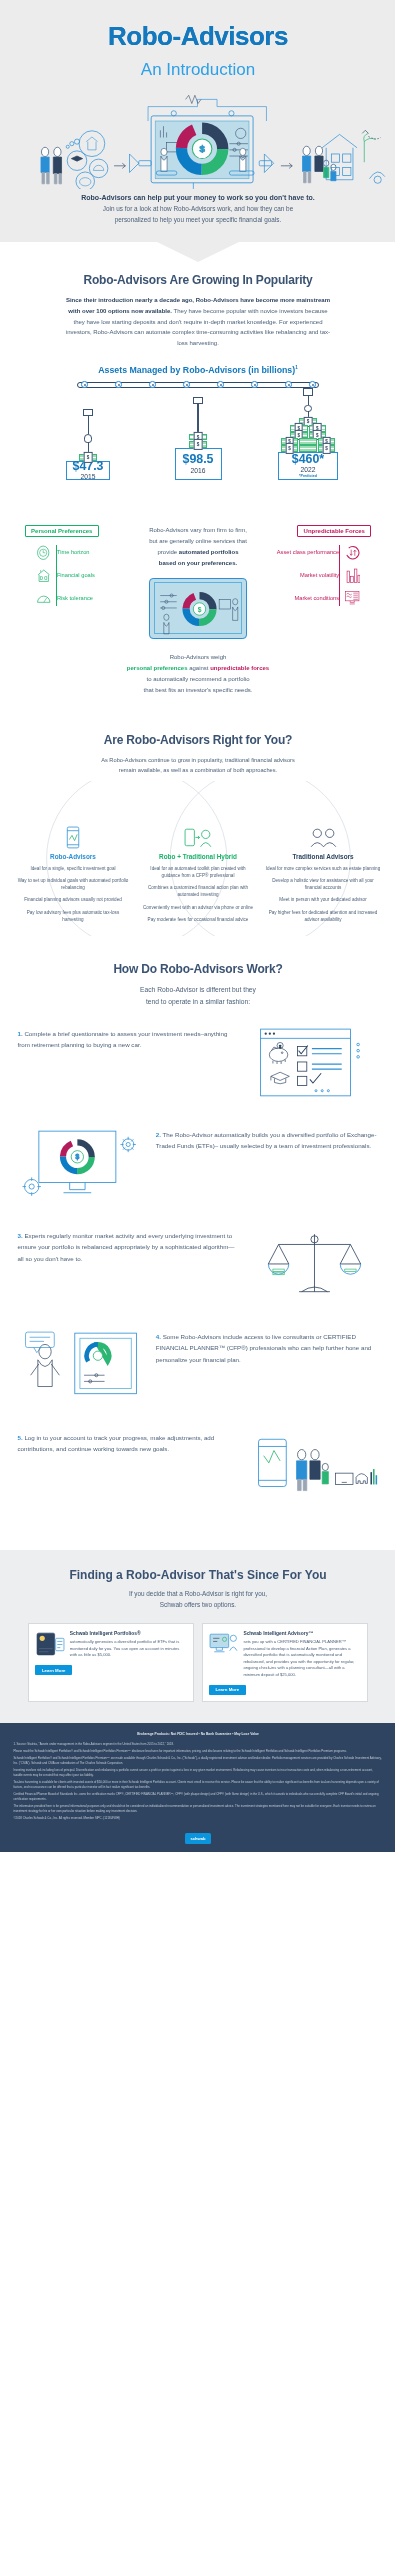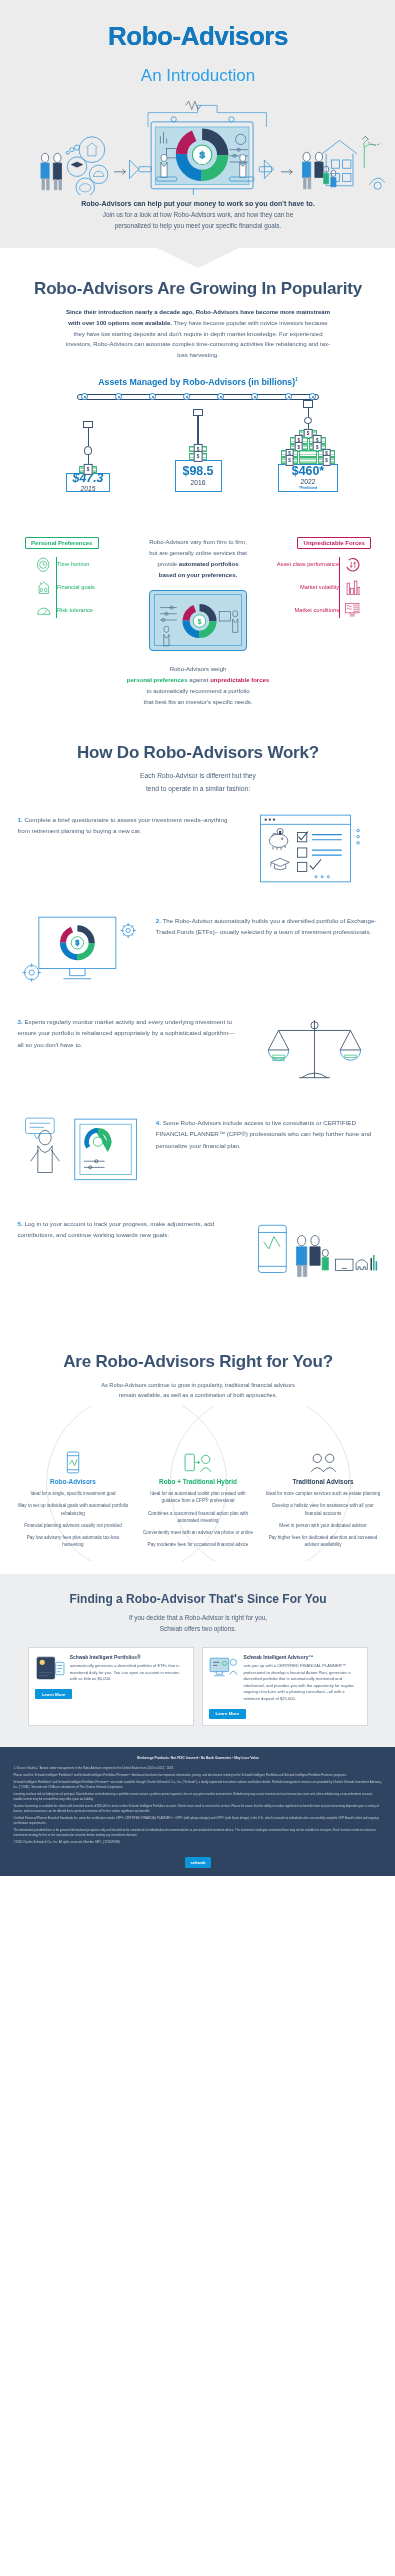--- a/index.html
+++ b/index.html
@@ -26,21 +26,21 @@
     color:#1378bd;
     letter-spacing:-0.5px;
     line-height:1.0;
     margin-top:8.2px;
     -webkit-text-stroke:0px;
     text-shadow:0 0 0 #1378bd;
   }
   .hero-sub{
     font-size:17px;
     color:#2ca0e8;
-    margin-top:18px;
+    margin-top:12px;
     line-height:1.1;
   }
   .hero-art{
     margin:7.2px auto 0;
     width:381px;
     height:103px;
     position:relative;
   }
   .hero-lede{
     font-size:7px;
@@ -63,21 +63,21 @@
     margin:0 auto;
     position:absolute;
     left:50%;
     transform:translateX(-50%);
     bottom:-20.6px;
   }
 
   
   .section{padding:24px 0 5.2px;text-align:center;position:relative;}
   h2.sec-title{
-    font-size:17px;font-weight:bold;color:#3b5372;letter-spacing:-0.2px;
+    font-size:12px;font-weight:bold;color:#3b5372;letter-spacing:-0.2px;
   }
   .sec-intro{
     font-size:6px;line-height:1.8;color:#4a5f78;
     max-width:268px;margin:8.2px auto 0;
   }
   .sec-intro b{color:#2e4460;}
   .sec-intro-lg{
     font-size:6.7px;line-height:1.9;color:#4a5f78;
     max-width:237px;margin:7.2px auto 0;
   }
@@ -391,21 +391,21 @@
       <div class="crane">
         <div class="clamp" style="height:7.2px;width:10.3px;"></div>
         <div class="cable" style="height:18.5px;"></div>
         <div class="hook" style="border-radius:50% 50% 40% 40%;"></div>
         <div class="cable" style="height:12.4px;"></div>
         <div class="money-stack" style="margin-bottom:0;">
           <div class="bills">
               <div class="bill tag"></div>
             </div>
         </div>
-        <div class="platform" style="width:44px;height:19px;font-style:italic;">
+        <div class="platform" style="width:44px;height:19px;">
           <div class="plat-val">$47.3</div>
           <div class="plat-year">2015</div>
         </div>
       </div>
 
       <div class="crane">
         <div class="clamp" style="height:7.2px;width:10.3px;"></div>
         <div class="cable" style="height:30px;width:1.5px;"></div>
         <div class="money-stack">
           <div class="bills" style="margin-bottom:0.5px;">
@@ -582,20 +582,96 @@
         </div>
       </div>
     </div>
 
     <p class="whatis-foot">
       <span>Robo-Advisors weigh</span><br>
       <span class="g">personal preferences</span><span> against </span><span class="m">unpredictable forces</span><br>
       <span>to automatically recommend a portfolio</span><br>
       <span>that best fits an investor's specific needs.</span>
     </p>
+  </section>
+
+  <section class="section" style="padding-top:31px;">
+    <h2 class="sec-title">Are Robo-Advisors Right for You?</h2>
+    <p class="sec-intro" style="font-size:5.7px;">
+      <span>As Robo-Advisors continue to grow in popularity, traditional financial advisors</span><br>
+      <span>remain available, as well as a combination of both approaches.</span>
+    </p>
+
+    <div class="venn">
+      <svg width="381" height="155" viewBox="0 0 740 300">
+        <circle cx="250" cy="150" r="175" fill="none" stroke="#cfd6de" stroke-width="1.2"></circle>
+        <circle cx="490" cy="150" r="175" fill="none" stroke="#cfd6de" stroke-width="1.2"></circle>
+      </svg>
+    </div>
+
+    <div class="cols3">
+
+      <div>
+        <div class="col-art">
+          <svg width="23" height="25" viewBox="0 0 44 48">
+              <g fill="none" stroke="#2b8fd6" stroke-width="1.5">
+                <rect x="12" y="2" width="22" height="40" rx="3"></rect>
+                <path d="M12 9 h22 M12 36 h22"></path>
+                <path d="M16 26 l5 -8 l5 10 l5 -12" stroke="#2bb673"></path>
+              </g>
+            </svg>
+        </div>
+        <div class="col-h blue">Robo-Advisors</div>
+        <div class="bullets">
+          <p>Ideal for a single, specific investment goal</p>
+          <p>Way to set up individual goals with automated portfolio rebalancing</p>
+          <p>Financial planning advisors usually not provided</p>
+          <p>Pay low advisory fees plus automatic tax-loss harvesting</p>
+        </div>
+      </div>
+
+      <div>
+        <div class="col-art">
+          <svg width="31" height="25" viewBox="0 0 60 48">
+              <g fill="none" stroke="#17b169" stroke-width="1.5">
+                <rect x="4" y="6" width="18" height="32" rx="3"></rect>
+                <circle cx="44" cy="16" r="8"></circle>
+                <path d="M34 40 q10 -16 20 0"></path>
+                <path d="M24 22 h8 m-3 -3 l3 3 l-3 3"></path>
+              </g>
+            </svg>
+        </div>
+        <div class="col-h teal">Robo + Traditional Hybrid</div>
+        <div class="bullets">
+          <p>Ideal for an automated toolkit plan created with guidance from a CFP® professional</p>
+          <p>Combines a customized financial action plan with automated investing</p>
+          <p>Conveniently meet with an advisor via phone or online</p>
+          <p>Pay moderate fees for occasional financial advice</p>
+        </div>
+      </div>
+
+      <div>
+        <div class="col-art">
+          <svg width="29" height="25" viewBox="0 0 56 48">
+              <g fill="none" stroke="#2e4460" stroke-width="1.5">
+                <circle cx="16" cy="14" r="8"></circle>
+                <circle cx="40" cy="14" r="8"></circle>
+                <path d="M4 40 q12 -16 24 0 M28 40 q12 -16 24 0"></path>
+              </g>
+            </svg>
+        </div>
+        <div class="col-h navy">Traditional Advisors</div>
+        <div class="bullets">
+          <p>Ideal for more complex services such as estate planning</p>
+          <p>Develop a holistic view for assistance with all your financial accounts</p>
+          <p>Meet in person with your dedicated advisor</p>
+          <p>Pay higher fees for dedicated attention and increased advisor availability</p>
+        </div>
+      </div>
+    </div>
   </section>
 
   <section class="section" style="padding-top:29px;">
     <h2 class="sec-title">How Do Robo-Advisors Work?</h2>
     <p class="sec-intro-lg">
       <span>Each Robo-Advisor is different but they</span><br>
       <span>tend to operate in a similar fashion:</span>
     </p>
 
     <div class="steps">
@@ -784,96 +860,20 @@
                 <rect x="239" y="78" width="3" height="30" fill="#2bb673" stroke="none"></rect>
                 <rect x="244" y="90" width="3" height="18" fill="#2b8fd6" stroke="none"></rect>
               </g>
             </g>
           </svg>
         </div>
       </div>
     </div>
   </section>
 
-  <section class="section" style="padding-top:31px;">
-    <h2 class="sec-title">Are Robo-Advisors Right for You?</h2>
-    <p class="sec-intro" style="font-size:5.7px;">
-      <span>As Robo-Advisors continue to grow in popularity, traditional financial advisors</span><br>
-      <span>remain available, as well as a combination of both approaches.</span>
-    </p>
-
-    <div class="venn">
-      <svg width="381" height="155" viewBox="0 0 740 300">
-        <circle cx="250" cy="150" r="175" fill="none" stroke="#cfd6de" stroke-width="1.2"></circle>
-        <circle cx="490" cy="150" r="175" fill="none" stroke="#cfd6de" stroke-width="1.2"></circle>
-      </svg>
-    </div>
-
-    <div class="cols3">
-
-      <div>
-        <div class="col-art">
-          <svg width="23" height="25" viewBox="0 0 44 48">
-              <g fill="none" stroke="#2b8fd6" stroke-width="1.5">
-                <rect x="12" y="2" width="22" height="40" rx="3"></rect>
-                <path d="M12 9 h22 M12 36 h22"></path>
-                <path d="M16 26 l5 -8 l5 10 l5 -12" stroke="#2bb673"></path>
-              </g>
-            </svg>
-        </div>
-        <div class="col-h blue">Robo-Advisors</div>
-        <div class="bullets">
-          <p>Ideal for a single, specific investment goal</p>
-          <p>Way to set up individual goals with automated portfolio rebalancing</p>
-          <p>Financial planning advisors usually not provided</p>
-          <p>Pay low advisory fees plus automatic tax-loss harvesting</p>
-        </div>
-      </div>
-
-      <div>
-        <div class="col-art">
-          <svg width="31" height="25" viewBox="0 0 60 48">
-              <g fill="none" stroke="#17b169" stroke-width="1.5">
-                <rect x="4" y="6" width="18" height="32" rx="3"></rect>
-                <circle cx="44" cy="16" r="8"></circle>
-                <path d="M34 40 q10 -16 20 0"></path>
-                <path d="M24 22 h8 m-3 -3 l3 3 l-3 3"></path>
-              </g>
-            </svg>
-        </div>
-        <div class="col-h teal">Robo + Traditional Hybrid</div>
-        <div class="bullets">
-          <p>Ideal for an automated toolkit plan created with guidance from a CFP® professional</p>
-          <p>Combines a customized financial action plan with automated investing</p>
-          <p>Conveniently meet with an advisor via phone or online</p>
-          <p>Pay moderate fees for occasional financial advice</p>
-        </div>
-      </div>
-
-      <div>
-        <div class="col-art">
-          <svg width="29" height="25" viewBox="0 0 56 48">
-              <g fill="none" stroke="#2e4460" stroke-width="1.5">
-                <circle cx="16" cy="14" r="8"></circle>
-                <circle cx="40" cy="14" r="8"></circle>
-                <path d="M4 40 q12 -16 24 0 M28 40 q12 -16 24 0"></path>
-              </g>
-            </svg>
-        </div>
-        <div class="col-h navy">Traditional Advisors</div>
-        <div class="bullets">
-          <p>Ideal for more complex services such as estate planning</p>
-          <p>Develop a holistic view for assistance with all your financial accounts</p>
-          <p>Meet in person with your dedicated advisor</p>
-          <p>Pay higher fees for dedicated attention and increased advisor availability</p>
-        </div>
-      </div>
-    </div>
-  </section>
-
   <section class="finding">
     <h2>Finding a Robo-Advisor That's Since For You</h2>
     <p class="finding-sub">
       <span>If you decide that a Robo-Advisor is right for you,</span><br>
       <span>Schwab offers two options.</span>
     </p>
 
     <div class="cards">
 
       <div class="card">

